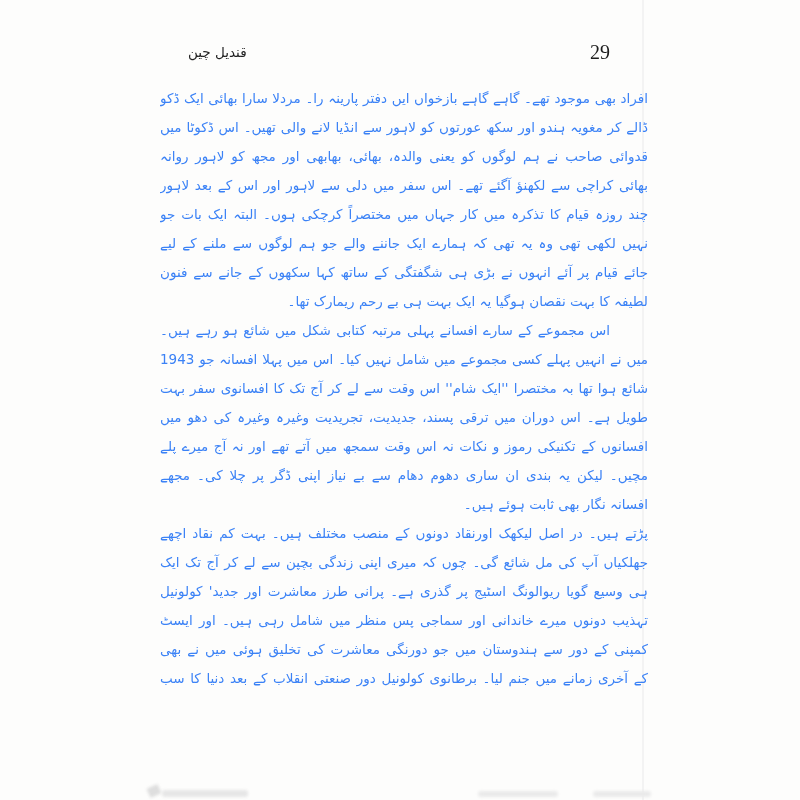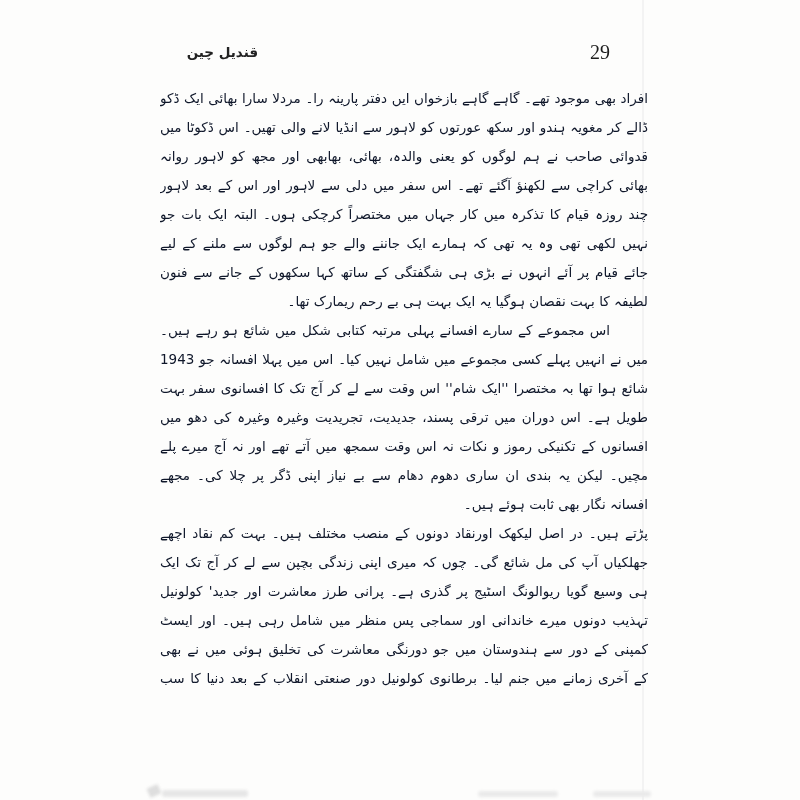--- a/index.html
+++ b/index.html
@@ -19,40 +19,40 @@
     position: absolute;
     left: 642px; top: 0; width: 2px; height: 800px;
     background: #f3f3f3;
   }
   
   .header-title {
     position: absolute;
     left: 188px; top: 41px; width: 70px; height: 22px;
     direction: rtl;
     font-size: 13.5px;
-    font-weight: bold;
+    font-weight: normal;
     color: #222;
     text-align: left;
     white-space: nowrap;
     line-height: 22px;
   }
   .page-number {
     position: absolute;
     left: 585px; top: 42px; width: 30px; height: 20px;
     font-family: "Liberation Serif", "DejaVu Serif", serif;
     font-size: 20px;
     color: #1d1d1d;
     text-align: center;
     line-height: 20px;
   }
   
   .text-block {
     position: absolute;
     left: 160px; top: 84px; width: 488px;
-    color: #0f172a;
+    color: #3b82f6;
   }
   .tline {
     direction: rtl;
     unicode-bidi: embed;
     height: 29px;
     line-height: 29px;
     font-size: 13.5px;
     text-align: justify;
     text-align-last: justify;
     overflow: hidden;

